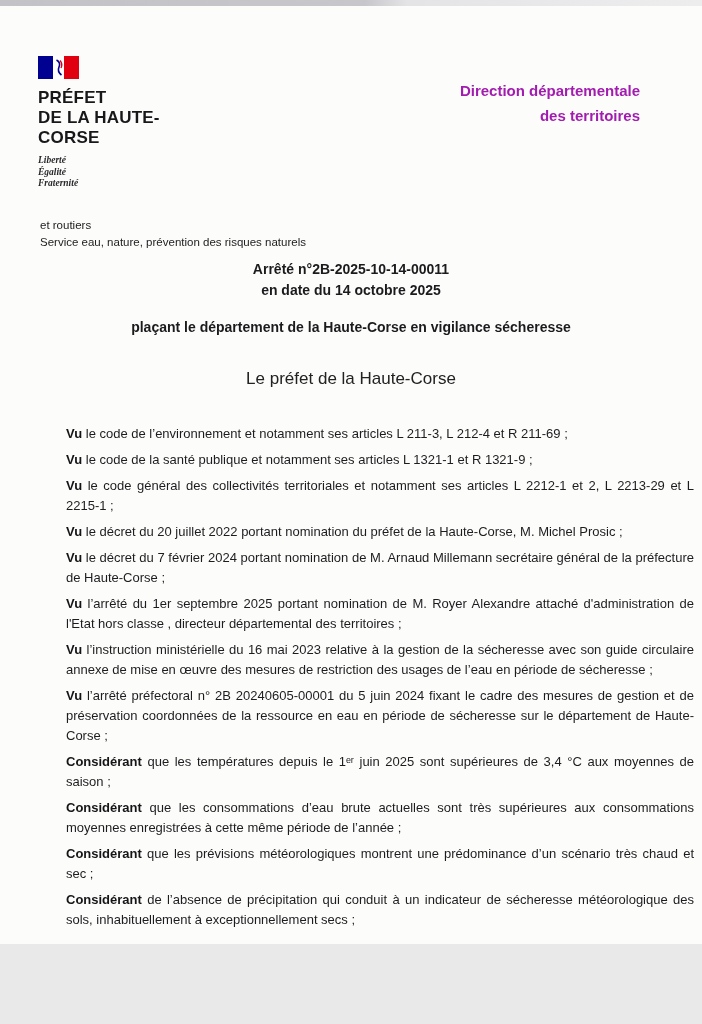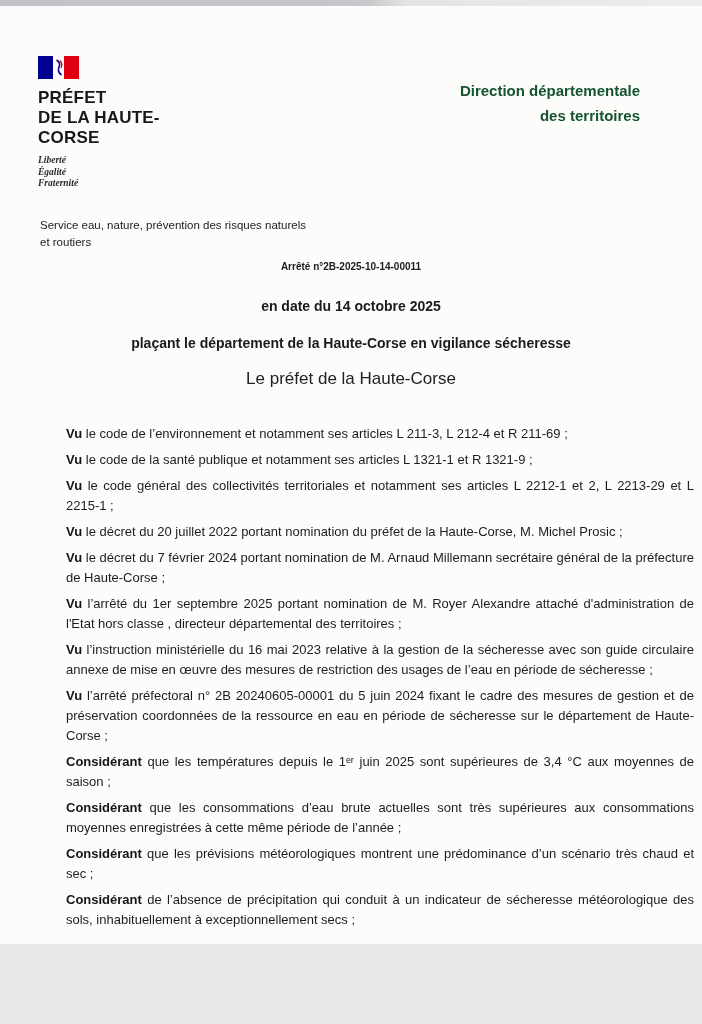--- a/index.html
+++ b/index.html
@@ -16,25 +16,25 @@
   
   .scan-strip {
     position: absolute; top: 0; left: 0; width: 100%; height: 6px;
     background: linear-gradient(to right, #c3c3c7 0%, #c7c7cb 52%, #e4e4e7 58%, #ededee 100%);
   }
   
   .logo-block { position: absolute; left: 38px; top: 56px; }
   .flag-icon { display: block; margin-bottom: 7px; }
   .prefet-lines { font-weight: bold; font-size: 17px; line-height: 20px; letter-spacing: .2px; color: #18181a; }
   .motto { margin-top: 7px; font-family: "Liberation Serif", serif; font-style: italic; font-weight: 600; font-size: 9.5px; line-height: 11.5px; color: #2a2a2c; }
-  .direction { position: absolute; right: 62px; top: 78px; text-align: right; font-weight: bold; font-size: 15px; line-height: 25px; color: #14532d; }
+  .direction { position: absolute; right: 62px; top: 78px; text-align: right; font-weight: bold; font-size: 15px; line-height: 25px; color: #a21caf; }
   .service { position: absolute; left: 40px; top: 217px; font-size: 11.5px; line-height: 17px; color: #222; }
   
   .title-block { position: absolute; left: 0; right: 0; top: 261px; text-align: center; font-weight: bold; font-size: 14px; color: #1b1b1d; }
-  .title-number { margin-bottom: 24px; font-size: 10px; }
+  .title-number { margin-bottom: 3px; font-size: 14px; }
   .title-date { margin-bottom: 17px; line-height: 20px; }
   .title-subject { line-height: 20px; }
   .author-line { position: absolute; left: 0; right: 0; top: 369px; text-align: center; font-size: 17px; color: #222; }
   
   .body-text {
     position: absolute; left: 38px; top: 424px; width: 628px;
     font-size: 13px; line-height: 20px; text-align: justify; color: #1d1d1f; margin-left: 28px;
   }
   .body-text p { margin: 0 0 6px 0; }
   .body-text b { color: #151517; }
@@ -67,22 +67,22 @@
       <div>Fraternité</div>
     </div>
   </div>
 
   <div class="direction">
     <div>Direction départementale</div>
     <div>des territoires</div>
   </div>
 
   <div class="service">
+    <div>et routiers</div>
     <div>Service eau, nature, prévention des risques naturels</div>
-    <div>et routiers</div>
   </div>
 
   <div class="title-block">
     <div class="title-number">Arrêté n°2B-2025-10-14-00011</div>
     <div class="title-date">en date du 14 octobre 2025</div>
     <div class="title-subject">plaçant le département de la Haute-Corse en vigilance sécheresse</div>
   </div>
 
   <div class="author-line">Le préfet de la Haute-Corse</div>
 

